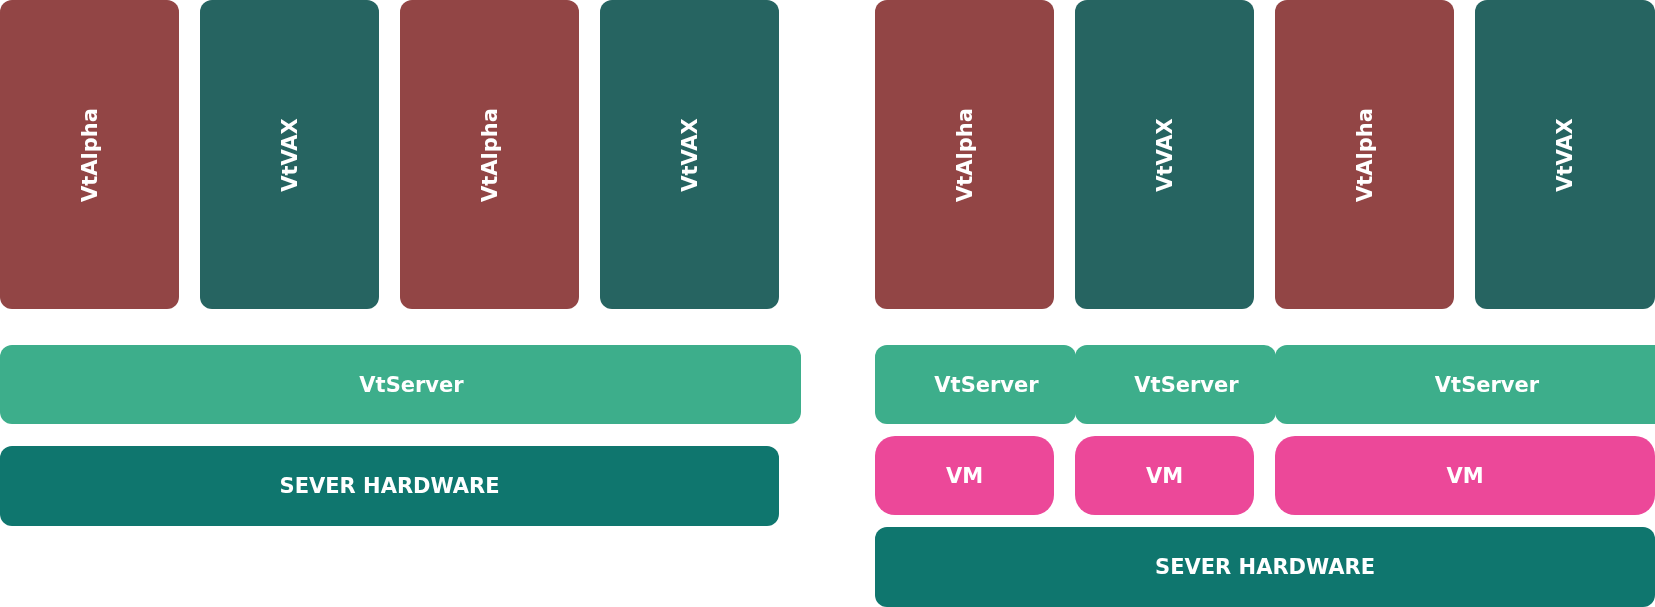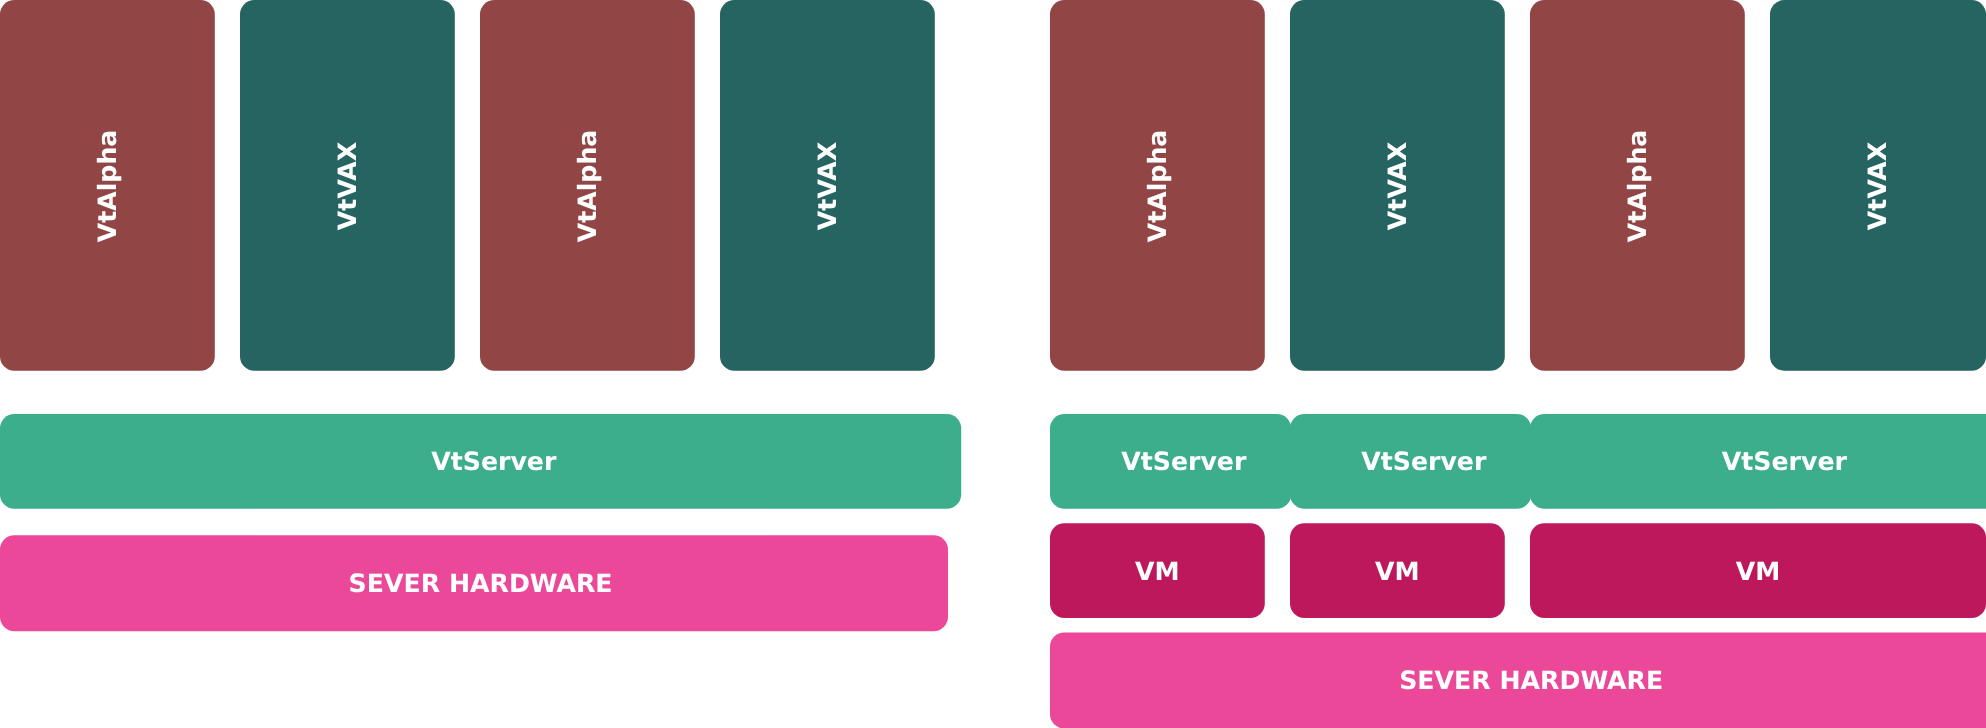--- a/index.html
+++ b/index.html
@@ -4,22 +4,22 @@
   <style>
     html, body { margin: 0; padding: 0; background: #ffffff; }
     body { width: 1655px; height: 607px; position: relative; overflow: hidden;
            font-family: "DejaVu Sans", sans-serif; }
     .box { position: absolute; border-radius: 12px; display: flex; align-items: center;
            justify-content: center; color: #ffffff; font-weight: bold; font-size: 21px; }
     .vert span { display: inline-block; transform: rotate(-90deg); white-space: nowrap; }
     .alpha { background: #924545; }
     .vax { background: #266461; }
     .srv { background: #3dae8b; padding-left: 22px; }
-    .vm { background: #be185d; }
-    .hw { background: #ec4899; padding-left: 11px; }
+    .vm { background: #ec4899; border-radius: 20px; }
+    .hw { background: #0f766e; }
   </style>
 </head>
 <body>
 
 <div>
   <div class="box vert alpha" style="left:0;top:0;width:179px;height:309px;">
     <span>VtAlpha</span>
   </div>
   <div class="box vert vax" style="left:200px;top:0;width:179px;height:309px;">
     <span>VtVAX</span>

